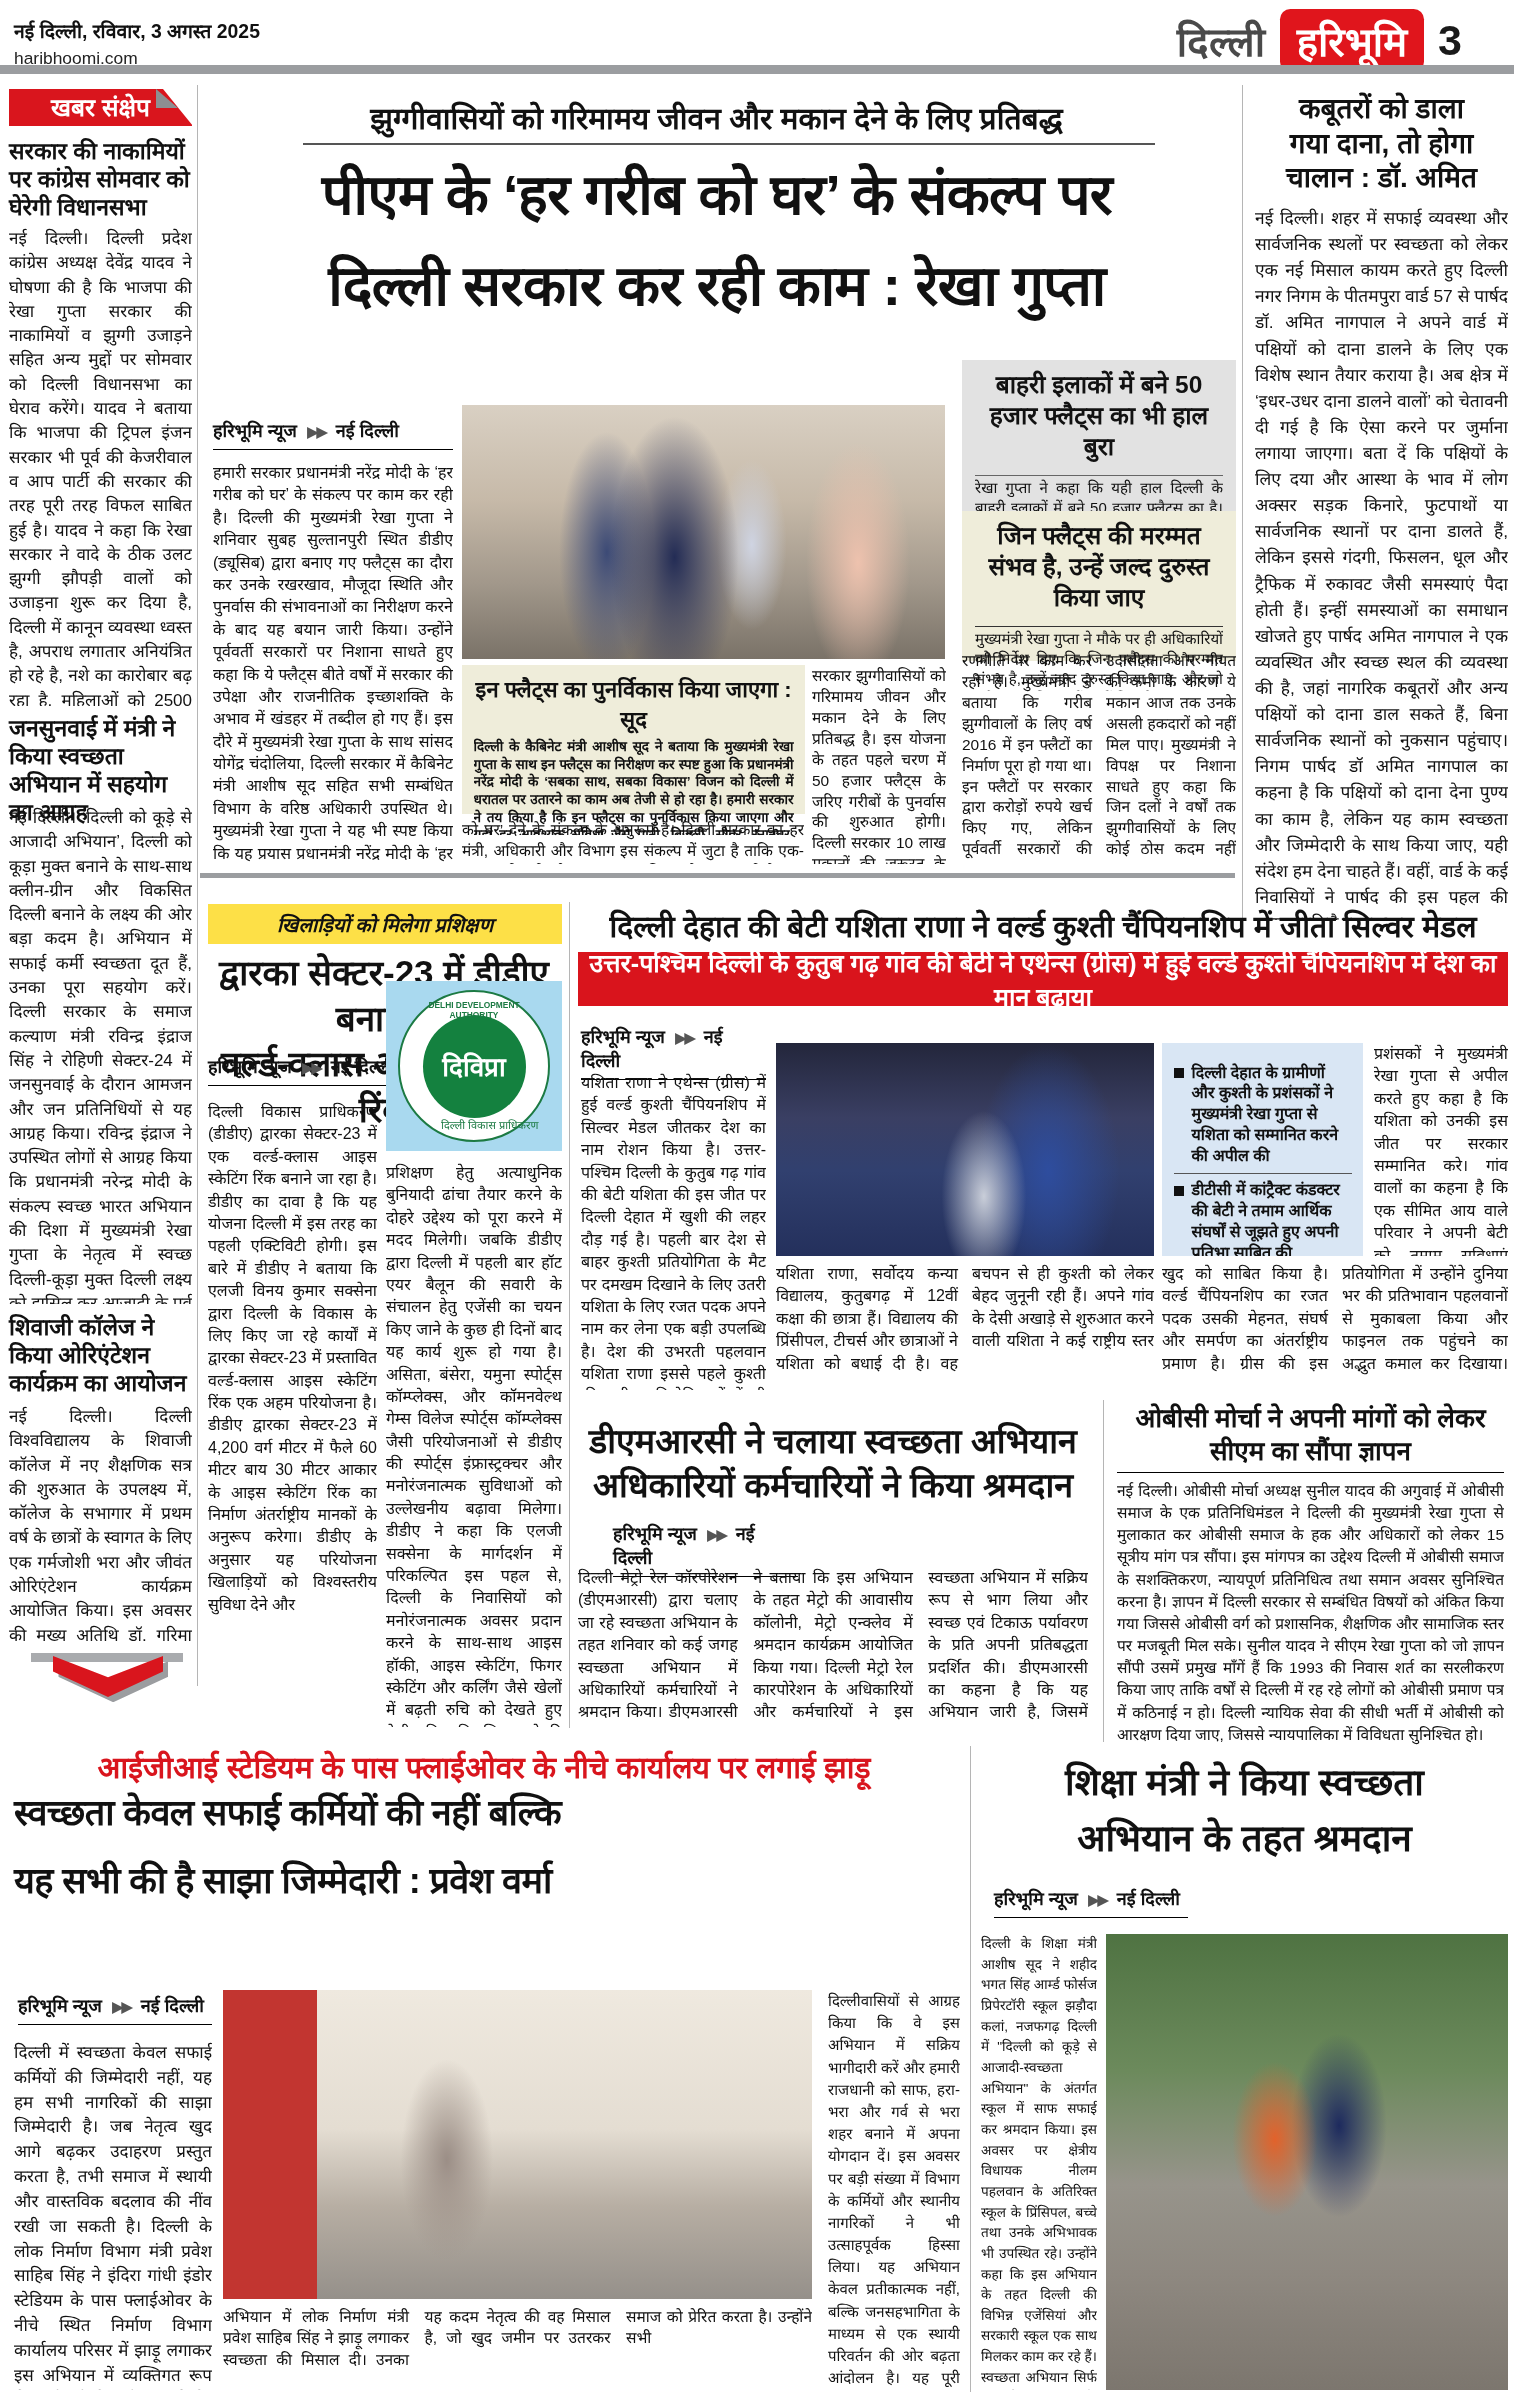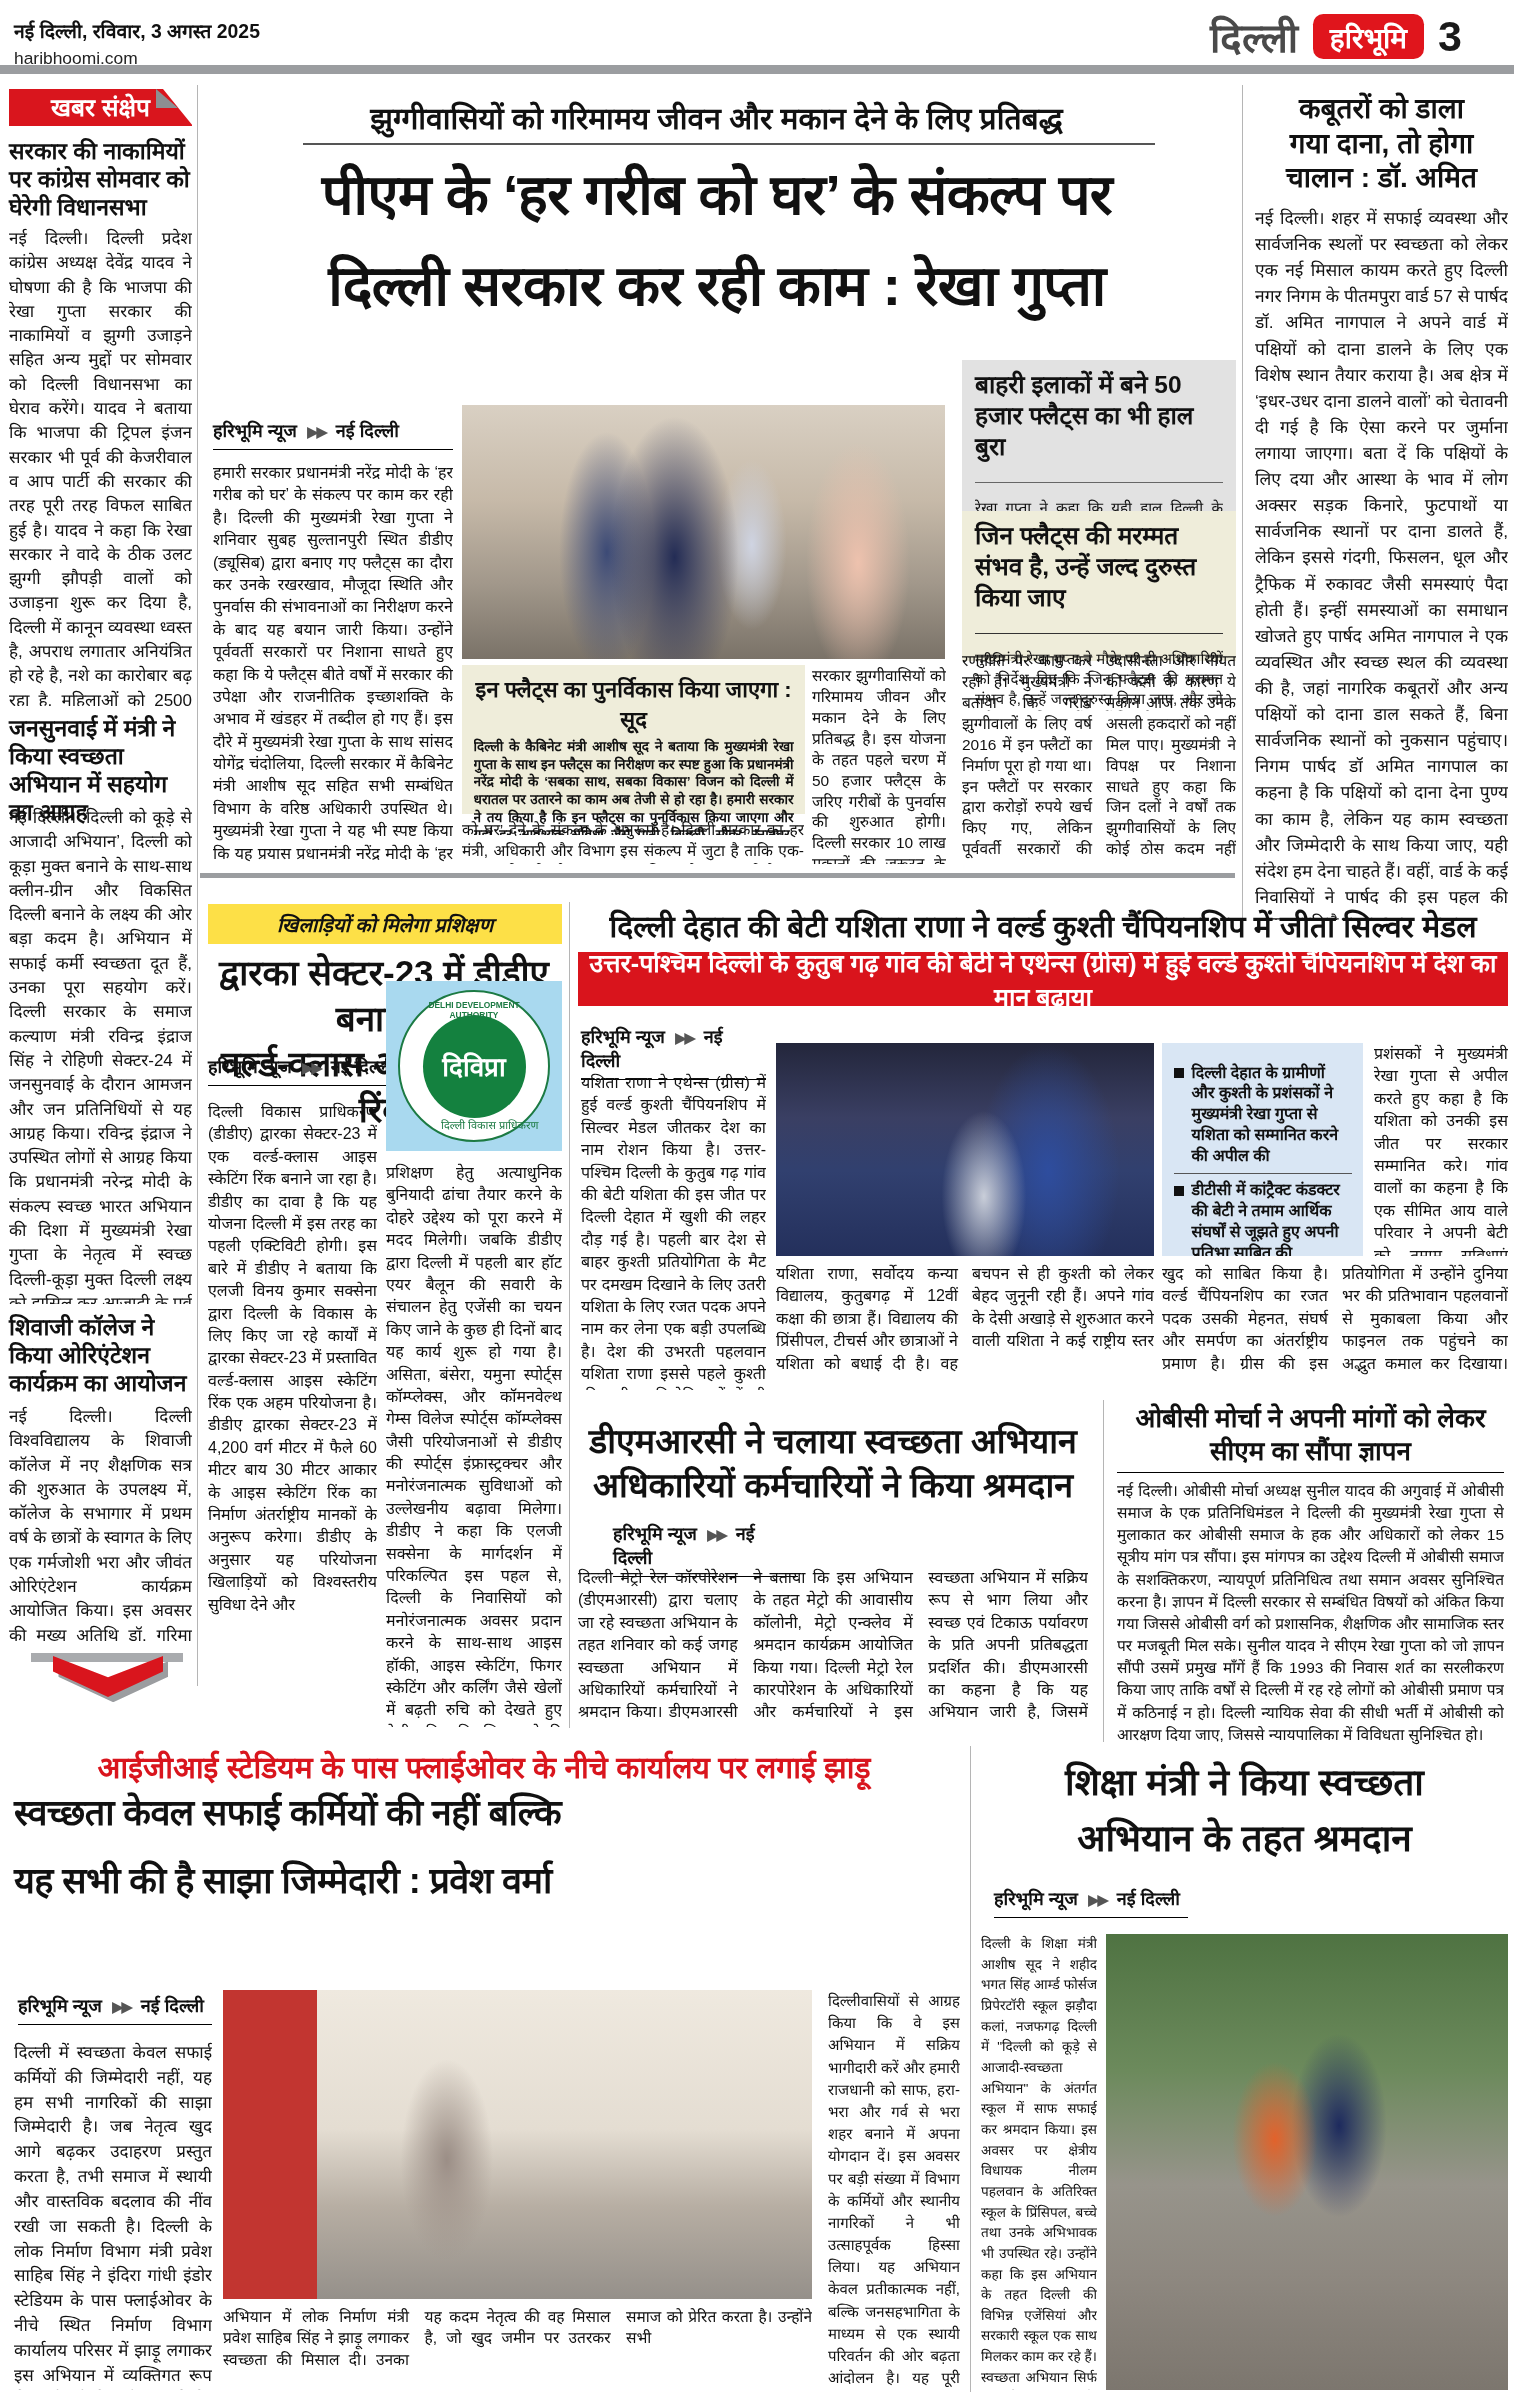--- a/index.html
+++ b/index.html
@@ -8,40 +8,40 @@
   .abs{position:absolute;}
   .jt{text-align:justify;overflow:hidden;}
   .ctr{text-align:center;}
   .pre{white-space:pre-line;}
   .rule-h{background:#9b9da0;}
   .rule-v{background:#b5b5b5;width:1.3px;}
   
   .dateline{font-weight:bold;font-size:19.4px;}
   .website{font-size:17.4px;color:#222;}
   .m-region{font-weight:bold;font-size:40px;color:#4a4a4a;letter-spacing:0.6px;}
-  .m-brand{display:inline-block;background:#e0151c;color:#fff;font-weight:bold;font-size:28px;
+  .m-brand{display:inline-block;background:#e0151c;color:#fff;font-weight:bold;font-size:40px;
            padding:3.9px 17px;border-radius:10.3px;}
   .m-page{font-weight:bold;font-size:43px;color:#1a1a1a;}
   
   .briefs-banner{background:#d9151d;color:#fff;font-weight:bold;font-size:24.5px;text-align:center;
                  line-height:37px;height:37px;position:relative;}
   .fold-w{position:absolute;right:-1.3px;top:0;width:0;height:0;border-top:37px solid #ffffff;border-left:30px solid transparent;}
   .fold-g{position:absolute;right:14px;top:0;width:0;height:0;border-bottom:19.4px solid #8d8f92;border-right:22px solid transparent;}
   .brief-h{font-weight:bold;font-size:23px;line-height:1.22;}
   .brief-b{font-size:17px;line-height:1.43;}
   
   .lead-kicker{font-weight:bold;font-size:30px;}
   .lead-h{font-weight:800;font-size:56px;line-height:1.62;letter-spacing:-0.6px;}
   .byline{font-weight:bold;font-size:18px;border-bottom:1.9px solid #000;padding-bottom:7px;}
   .byline .arr{color:#555;font-size:15.5px;letter-spacing:-2.6px;padding:0 5.2px;}
   .body24{font-size:15.5px;line-height:1.35;}
   .body25{font-size:16px;line-height:1.4;}
   .graybox{background:#e2e2e2;padding:10.3px 13px;}
   .creambox{background:#efedda;padding:10.3px 13px;}
-  .boxtitle{font-weight:bold;font-size:24.5px;line-height:1.25;text-align:left;border-bottom:1.9px solid #666;padding-bottom:20px;margin-bottom:15px;}
+  .boxtitle{font-weight:bold;font-size:24.5px;line-height:1.25;text-align:center;border-bottom:1.9px solid #666;padding-bottom:13px;margin-bottom:2px;}
   .boxbody{font-size:15px;line-height:1.33;text-align:justify;}
   .captionbox{background:#efedda;padding:7.7px 11.6px;}
   .cap-title{font-weight:bold;font-size:22px;text-align:center;margin-bottom:5.2px;}
   .cap-body{font-size:13.6px;line-height:1.3;text-align:justify;font-weight:600;}
   
   .photo{overflow:hidden;}
   .ph-lead{background:
      radial-gradient(ellipse 84px 194px at 82% 62%,#eec2ae 0%,rgba(238,194,174,0) 62%),
      radial-gradient(ellipse 97px 213px at 44% 60%,#232c55 0%,rgba(35,44,85,0) 66%),
      radial-gradient(ellipse 77px 194px at 30% 58%,#3c4a76 0%,rgba(60,74,118,0) 62%),

